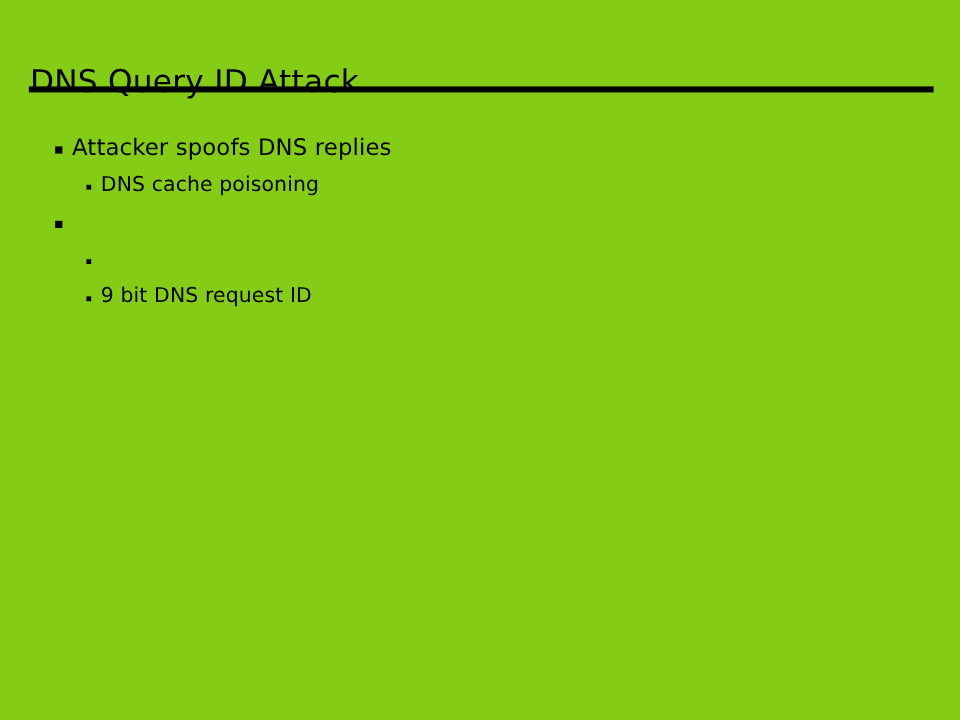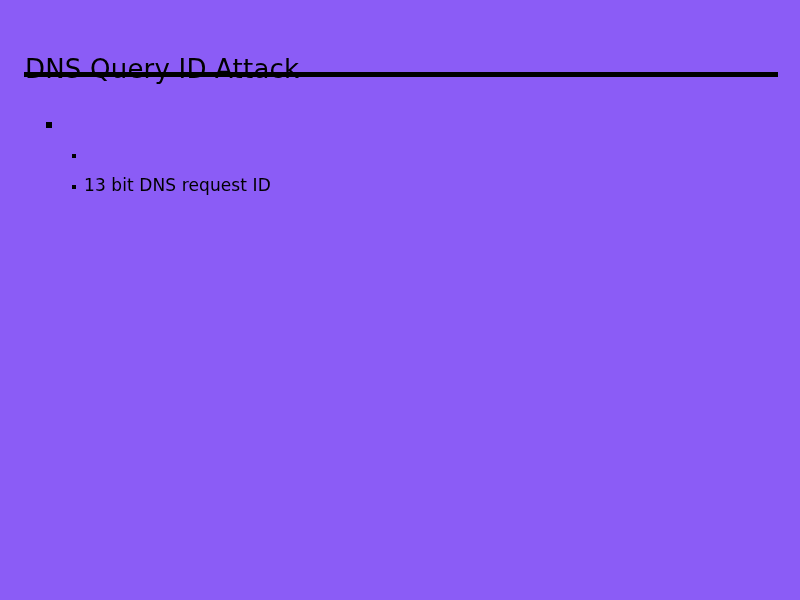--- a/index.html
+++ b/index.html
@@ -13,21 +13,21 @@
     background: #f6faf6;
     font-family: "DejaVu Sans", sans-serif;
     color: #000000;
     overflow: hidden;
   }
 
   .slide {
     position: relative;
     width: 800px;
     height: 600px;
-    background: #8b5cf6;
+    background: #84cc16;
   }
 
   
   .slide-title {
     position: absolute;
     left: 25px;
     top: 36px;
     font-family: "DejaVu Sans", sans-serif;
     font-size: 26px;
     font-weight: 400;
@@ -102,30 +102,38 @@
 <body>
 
 <div class="slide">
 
   <h1 class="slide-title">DNS Query ID Attack</h1>
 
   <div class="title-rule"></div>
 
   <div class="body-list">
 
+    <div class="bullet-line level-1">
+      <span class="bullet-marker"></span>
+      <span class="bullet-text">Attacker spoofs DNS replies</span>
+    </div>
 
+    <div class="bullet-line level-2">
+      <span class="bullet-marker"></span>
+      <span class="bullet-text">DNS cache poisoning</span>
+    </div>
 
     <div class="bullet-line level-1">
       <span class="bullet-marker"></span>
     </div>
 
     <div class="bullet-line level-2">
       <span class="bullet-marker"></span>
     </div>
 
     <div class="bullet-line level-2">
       <span class="bullet-marker"></span>
-      <span class="bullet-text">13 bit DNS request ID</span>
+      <span class="bullet-text">9 bit DNS request ID</span>
     </div>
 
   </div>
 
 </div>
 
 </body></html>

